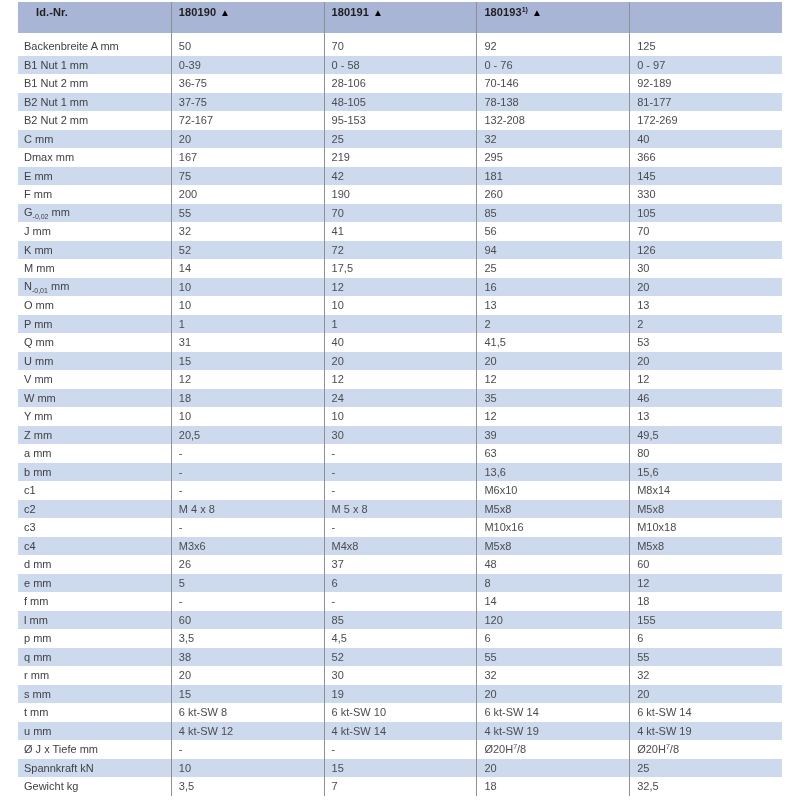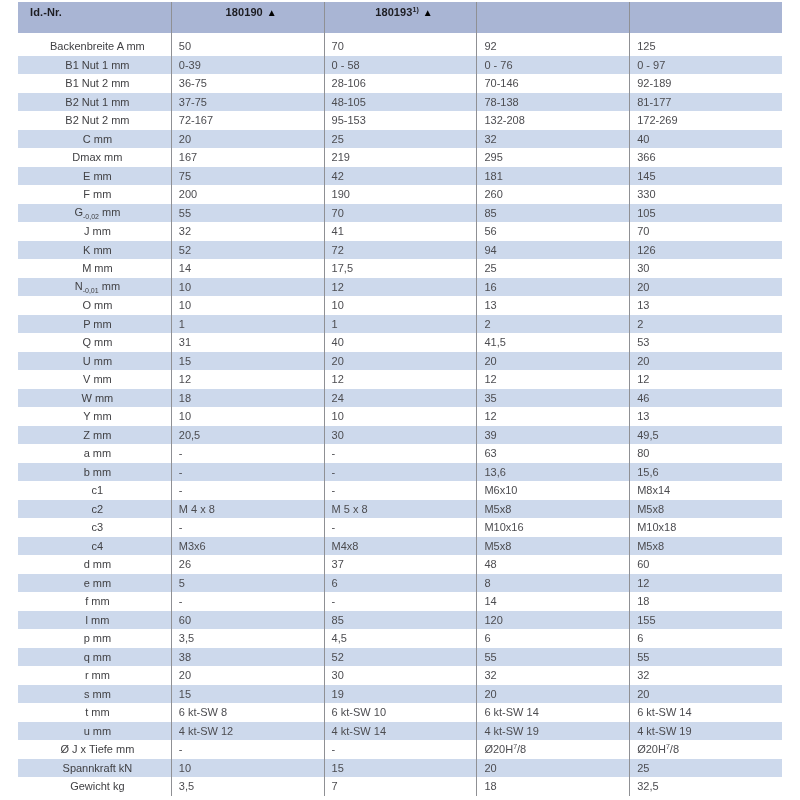--- a/index.html
+++ b/index.html
@@ -11,45 +11,46 @@
     position:absolute;left:18px;top:2px;width:764px;height:794px;
   }
   .thead{
     display:grid;grid-template-columns:repeat(5,1fr);
     height:31px;background:var(--header-bg,#a9b5d4);
   }
   .thead .hcell{
     padding-top:4px;font-weight:bold;font-size:11px;color:#1d1d22;
     letter-spacing:0.1px;
   }
-  .hcell.lbl{padding-left:12px;}
-  .hcell.val{padding-left:8px;text-align:center;}
+  .hcell.lbl{padding-left:18px;}
+  .hcell.val{padding-left:8px;}
   .gap{height:4px;background:#ffffff;}
   .trow{
     display:grid;grid-template-columns:repeat(5,1fr);
     height:18.5px;align-items:center;font-size:11px;color:#4c4c50;
   }
   .trow.band{background:var(--band-bg,#cdd9ec);}
-  .trow .label{padding-left:6px;color:#414144;text-align:center;}
+  .trow .label{padding-left:6px;color:#414144;}
   .trow .val{padding-left:8px;}
   .sub{font-size:7px;vertical-align:-3px;letter-spacing:0;}
   .sup{font-size:7px;vertical-align:4px;letter-spacing:0;}
   .tri{font-size:10px;margin-left:4px;color:#000000;}
   .sep{
     position:absolute;top:0;bottom:0;width:1px;
     background:var(--sep-color,#8f9094);z-index:5;
   }
 </style>
 </head>
 <body>
 
 <div class="spec-table">
   <div class="thead" id="thead">
       <div class="hcell lbl">Id.-Nr.</div>
       <div class="hcell val"><span>180190</span><span class="sup"></span><span class="tri">▲</span></div>
+      <div class="hcell val"><span>180191</span><span class="sup"></span><span class="tri">▲</span></div>
       <div class="hcell val"><span>180193</span><span class="sup">1)</span><span class="tri">▲</span></div>
     </div>
   <div class="gap"></div>
   <div id="tbody">
       <div class="trow">
         <div class="label">Backenbreite A mm</div>
         <div class="val">50</div>
         <div class="val">70</div>
         <div class="val">92</div>
         <div class="val">125</div>

